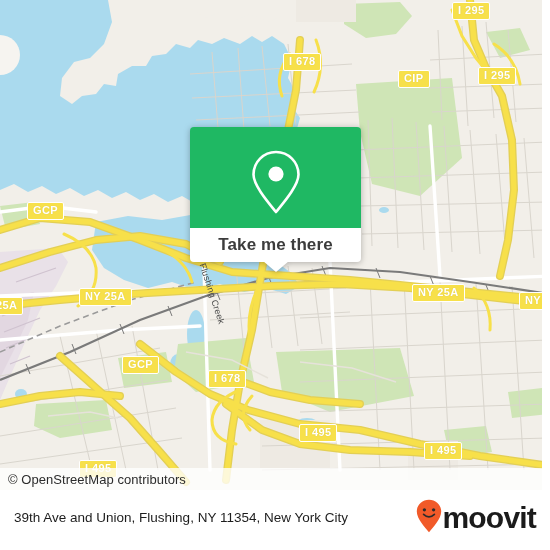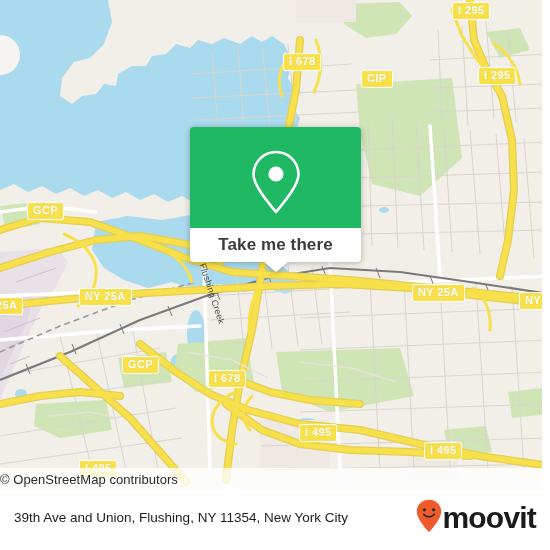--- a/index.html
+++ b/index.html
@@ -121,21 +121,21 @@
     width: 550px;
     height: 22px;
     background: rgba(255,255,255,0.78);
     display: flex;
     align-items: center;
   }
   #attribution-text {
     font-family: "Liberation Sans", sans-serif;
     font-size: 13px;
     color: #2b2b2b;
-    padding-left: 0;
+    padding-left: 8px;
     letter-spacing: 0.05px;
   }
 
   
   #footer {
     position: absolute;
     left: 0;
     top: 490px;
     width: 550px;
     height: 60px;
@@ -374,21 +374,21 @@
           <path d="M300,362 L352,368 L396,382"></path>
           <path d="M48,416 L90,412 L118,418"></path>
         </g>
 
       </g>
     </svg>
 
     <div id="shield-layer">
         <div class="shield" style="left: 452px; top: 2px; background: rgb(247, 224, 74);">I 295</div>
         <div class="shield" style="left: 283px; top: 53px; background: rgb(247, 224, 74);">I 678</div>
-        <div class="shield" style="left: 361px; top: 70px; background: rgb(247, 224, 74);">CIP</div>
+        <div class="shield" style="left: 398px; top: 70px; background: rgb(247, 224, 74);">CIP</div>
         <div class="shield" style="left: 478px; top: 67px; background: rgb(247, 224, 74);">I 295</div>
         <div class="shield" style="left: 27px; top: 202px; background: rgb(247, 224, 74);">GCP</div>
         <div class="shield" style="left: -10px; top: 297px; background: rgb(247, 224, 74);">25A</div>
         <div class="shield" style="left: 79px; top: 288px; background: rgb(247, 224, 74);">NY 25A</div>
         <div class="shield" style="left: 412px; top: 284px; background: rgb(247, 224, 74);">NY 25A</div>
         <div class="shield" style="left: 519px; top: 292px; background: rgb(247, 224, 74);">NY 2</div>
         <div class="shield" style="left: 122px; top: 356px; background: rgb(247, 224, 74);">GCP</div>
         <div class="shield" style="left: 208px; top: 370px; background: rgb(247, 224, 74);">I 678</div>
         <div class="shield" style="left: 79px; top: 460px; background: rgb(247, 224, 74);">I 495</div>
         <div class="shield" style="left: 299px; top: 424px; background: rgb(247, 224, 74);">I 495</div>

